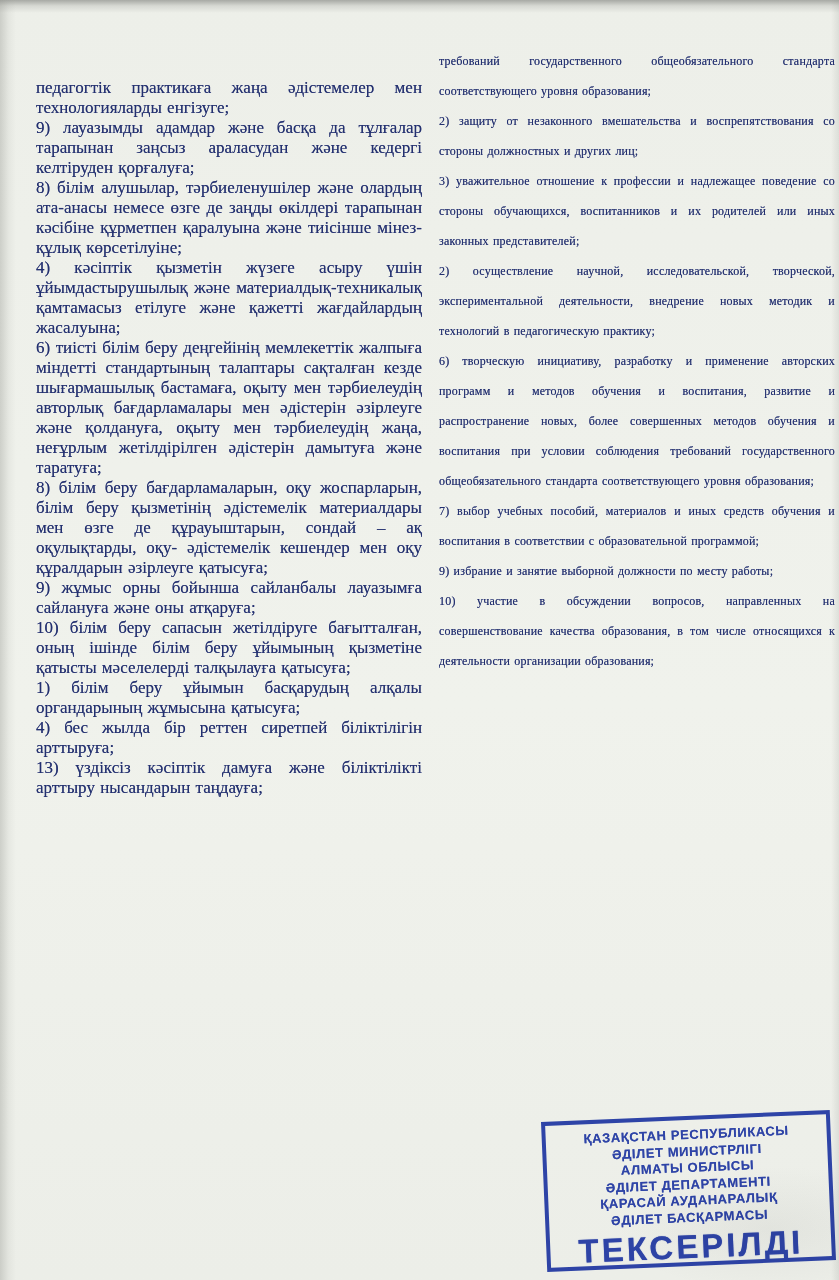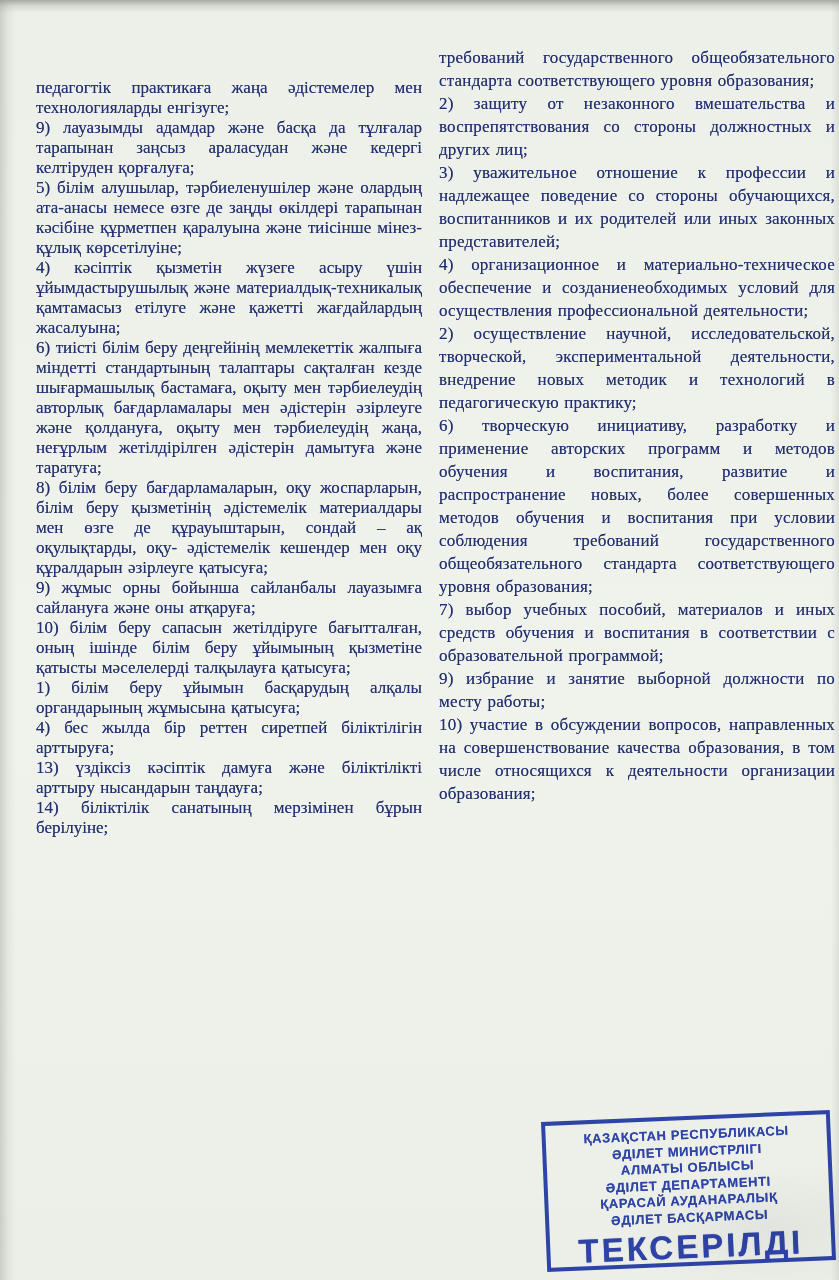--- a/index.html
+++ b/index.html
@@ -46,22 +46,22 @@
   }
   .col p { margin: 0; }
   .col-left {
     width: 386px;
     font-size: 17px;
     line-height: 20px;
     margin-top: 32px;
   }
   .col-right {
     width: 396px;
-    font-size: 17px;
-    line-height: 23px;
+    font-size: 12px;
+    line-height: 30px;
     letter-spacing: 0.2px;
   }
   .stamp {
     position: absolute;
     left: 544px;
     top: 1116px;
     width: 289px;
     height: 150px;
     box-sizing: border-box;
     border: 4px solid #2840b4;
@@ -95,37 +95,35 @@
 
 <div class="page">
   <div class="scan-edge-top"></div>
   <div class="scan-edge-left"></div>
   <div class="scan-edge-right"></div>
 
   <div class="columns">
     <div class="col col-left">
       <p>педагогтік практикаға жаңа әдістемелер мен технологияларды енгізуге;</p>
       <p>9) лауазымды адамдар және басқа да тұлғалар тарапынан заңсыз араласудан және кедергі келтіруден қорғалуға;</p>
-      <p>5) білім алушылар, тәрбиеленушілер және олардың ата-анасы немесе өзге де заңды өкілдері тарапынан кәсібіне құрметпен қаралуына және тиісінше мінез-құлық көрсетілуіне;</p>
+      <p>8) білім алушылар, тәрбиеленушілер және олардың ата-анасы немесе өзге де заңды өкілдері тарапынан кәсібіне құрметпен қаралуына және тиісінше мінез-құлық көрсетілуіне;</p>
       <p>4) кәсіптік қызметін жүзеге асыру үшін ұйымдастырушылық және материалдық-техникалық қамтамасыз етілуге және қажетті жағдайлардың жасалуына;</p>
       <p>6) тиісті білім беру деңгейінің мемлекеттік жалпыға міндетті стандартының талаптары сақталған кезде шығармашылық бастамаға, оқыту мен тәрбиелеудің авторлық бағдарламалары мен әдістерін әзірлеуге және қолдануға, оқыту мен тәрбиелеудің жаңа, неғұрлым жетілдірілген әдістерін дамытуға және таратуға;</p>
       <p>8) білім беру бағдарламаларын, оқу жоспарларын, білім беру қызметінің әдістемелік материалдары мен өзге де құрауыштарын, сондай – ақ оқулықтарды, оқу- әдістемелік кешендер мен оқу құралдарын әзірлеуге қатысуға;</p>
       <p>9) жұмыс орны бойынша сайланбалы лауазымға сайлануға және оны атқаруға;</p>
       <p>10) білім беру сапасын жетілдіруге бағытталған, оның ішінде білім беру ұйымының қызметіне қатысты мәселелерді талқылауға қатысуға;</p>
       <p>1) білім беру ұйымын басқарудың алқалы органдарының жұмысына қатысуға;</p>
       <p>4) бес жылда бір реттен сиретпей біліктілігін арттыруға;</p>
       <p>13) үздіксіз кәсіптік дамуға және біліктілікті арттыру нысандарын таңдауға;</p>
-      <p>14) біліктілік санатының мерзімінен бұрын берілуіне;</p>
     </div>
 
     <div class="col col-right">
       <p>требований государственного общеобязательного стандарта соответствующего уровня образования;</p>
       <p>2) защиту от незаконного вмешательства и воспрепятствования со стороны должностных и других лиц;</p>
       <p>3) уважительное отношение к профессии и надлежащее поведение со стороны обучающихся, воспитанников и их родителей или иных законных представителей;</p>
-      <p>4) организационное и материально-техническое обеспечение и созданиенеобходимых условий для осуществления профессиональной деятельности;</p>
       <p>2) осуществление научной, исследовательской, творческой, экспериментальной деятельности, внедрение новых методик и технологий в педагогическую практику;</p>
       <p>6) творческую инициативу, разработку и применение авторских программ и методов обучения и воспитания, развитие и распространение новых, более совершенных методов обучения и воспитания при условии соблюдения требований государственного общеобязательного стандарта соответствующего уровня образования;</p>
       <p>7) выбор учебных пособий, материалов и иных средств обучения и воспитания в соответствии с образовательной программой;</p>
       <p>9) избрание и занятие выборной должности по месту работы;</p>
       <p>10) участие в обсуждении вопросов, направленных на совершенствование качества образования, в том числе относящихся к деятельности организации образования;</p>
     </div>
   </div>
 
   <div class="stamp">
     <div class="stamp-line">ҚАЗАҚСТАН РЕСПУБЛИКАСЫ</div>

